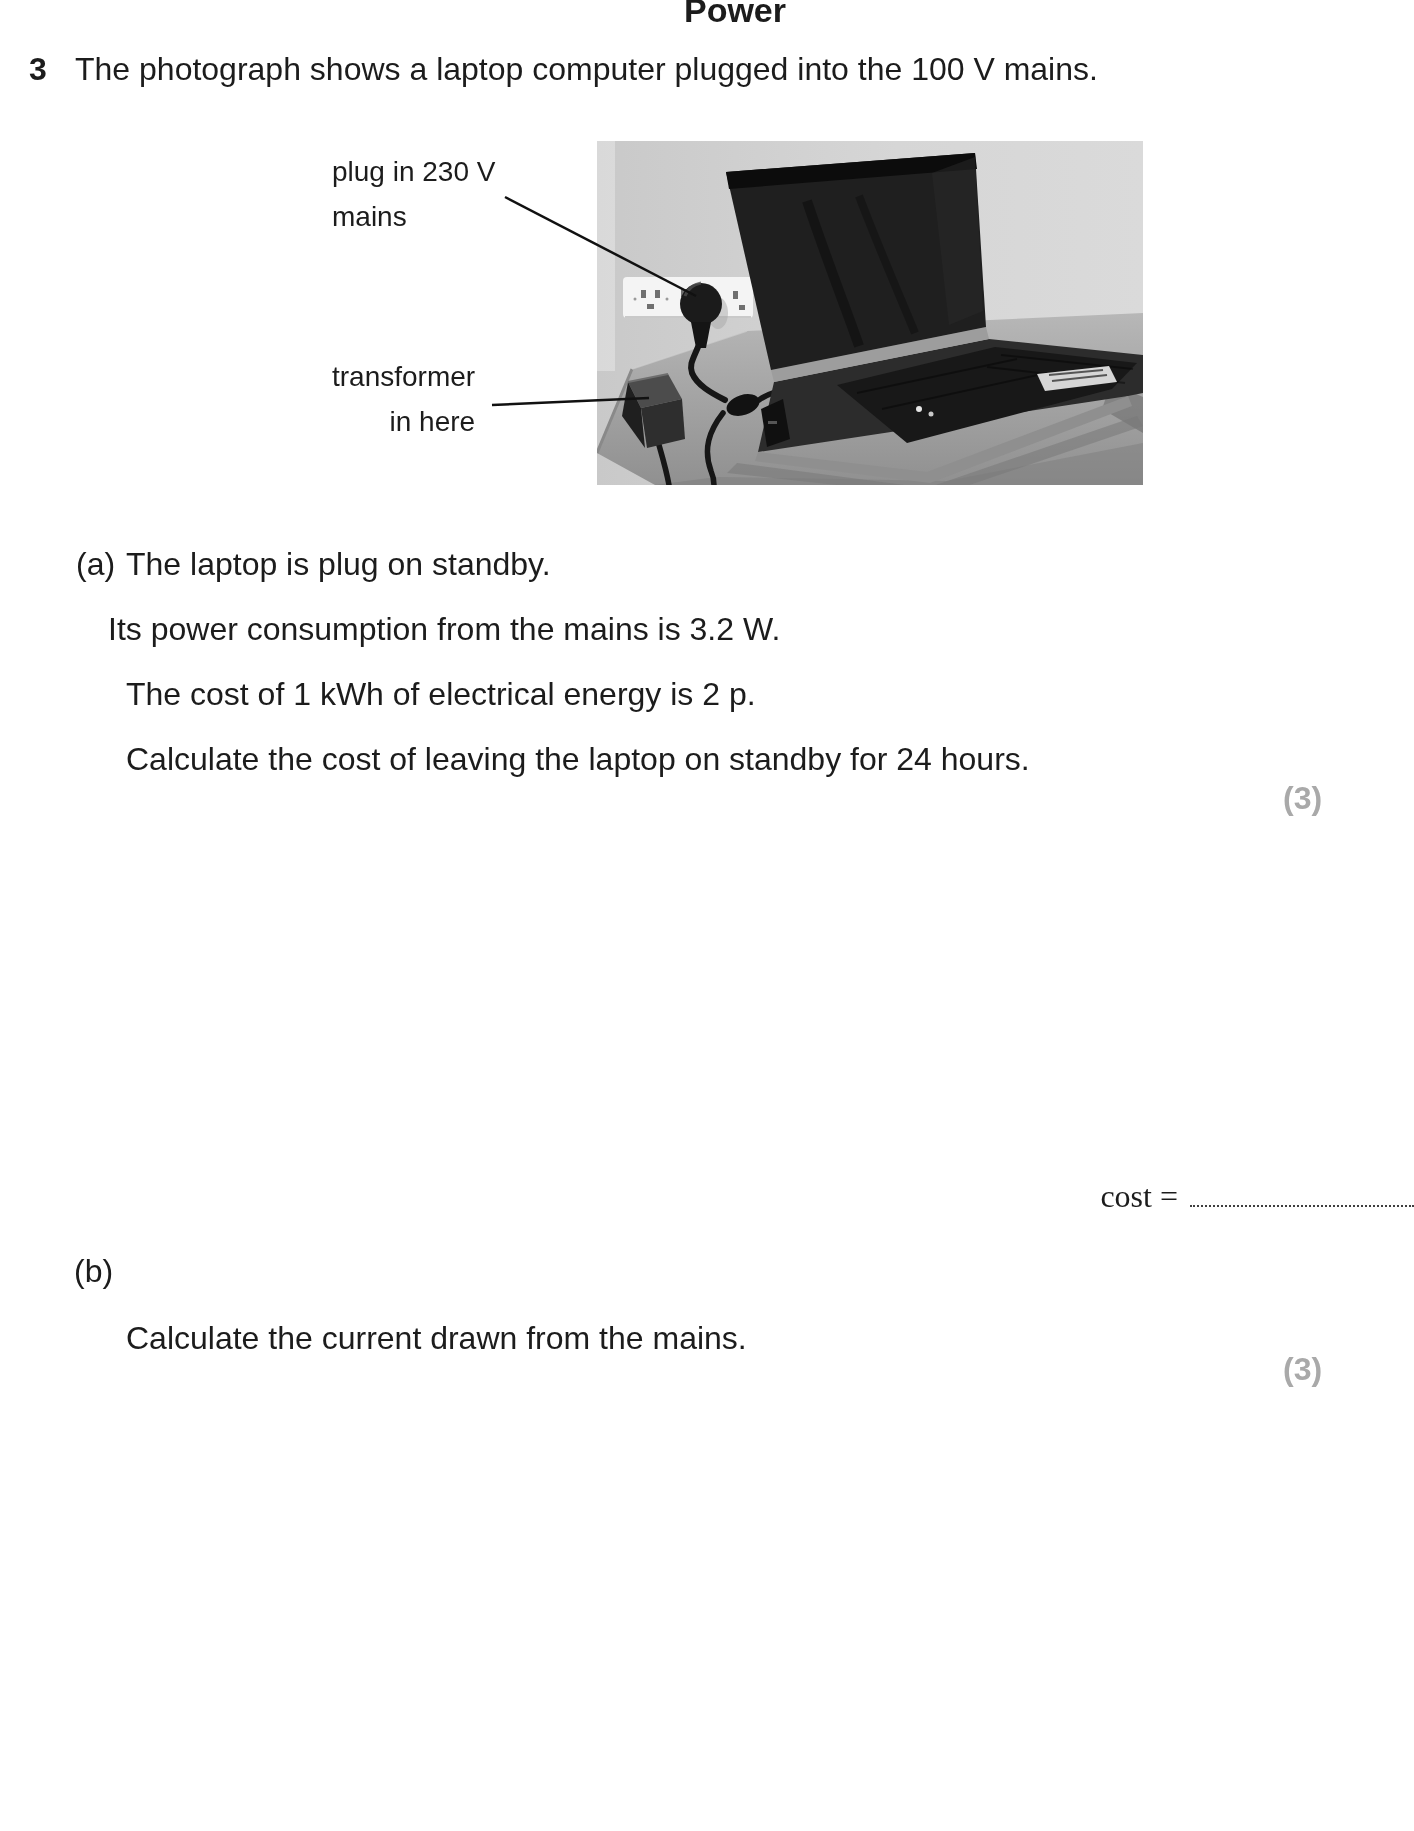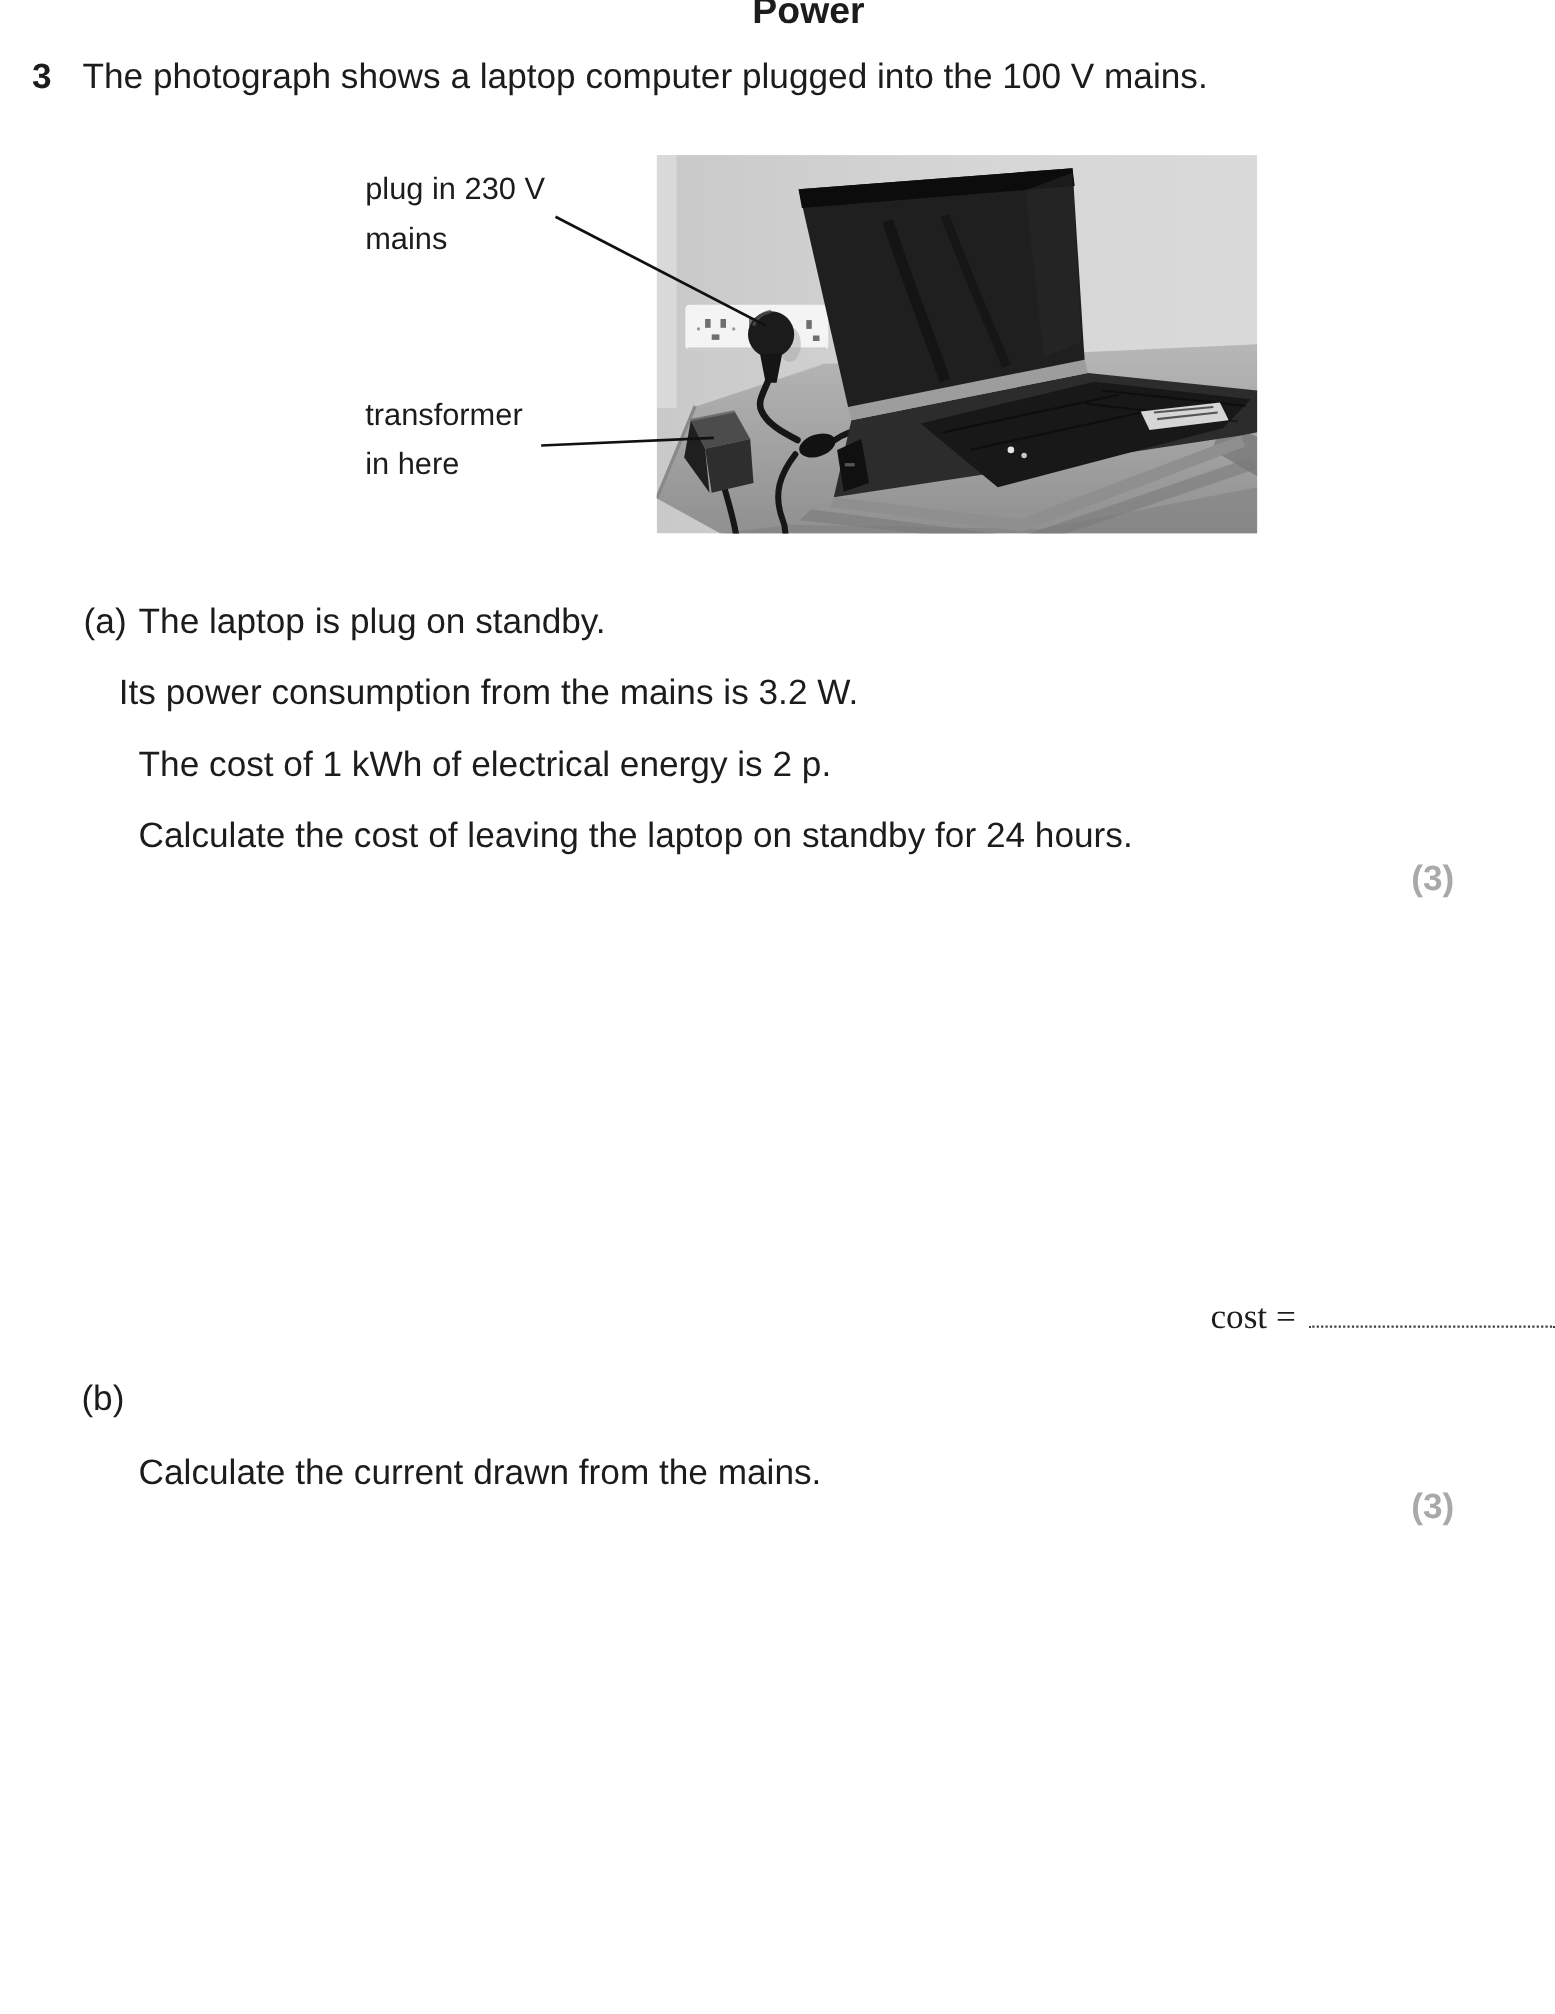--- a/index.html
+++ b/index.html
@@ -117,21 +117,21 @@
           <path d="M262,55 C285,115 305,160 318,192" stroke-width="8" opacity="0.5"></path>
         </g>
       </g>
     </svg>
   </figure>
 
   <div class="fig-label" style="left:304px;top:149px;">
     <div>plug in 230 V</div>
     <div>mains</div>
   </div>
-  <div class="fig-label" style="left:304px;top:354px;">
+  <div class="fig-label" style="left:304px;top:354px;text-align:right;">
     <div>transformer</div>
     <div>in here</div>
   </div>
 
   <svg class="leaders">
     <line x1="477" y1="197" x2="668" y2="296" stroke="#111" stroke-width="2.5"></line>
     <line x1="464" y1="405" x2="621" y2="398" stroke="#111" stroke-width="2.5"></line>
   </svg>
 
   <div class="line" style="left:48px;top:545px;">(a)</div>

